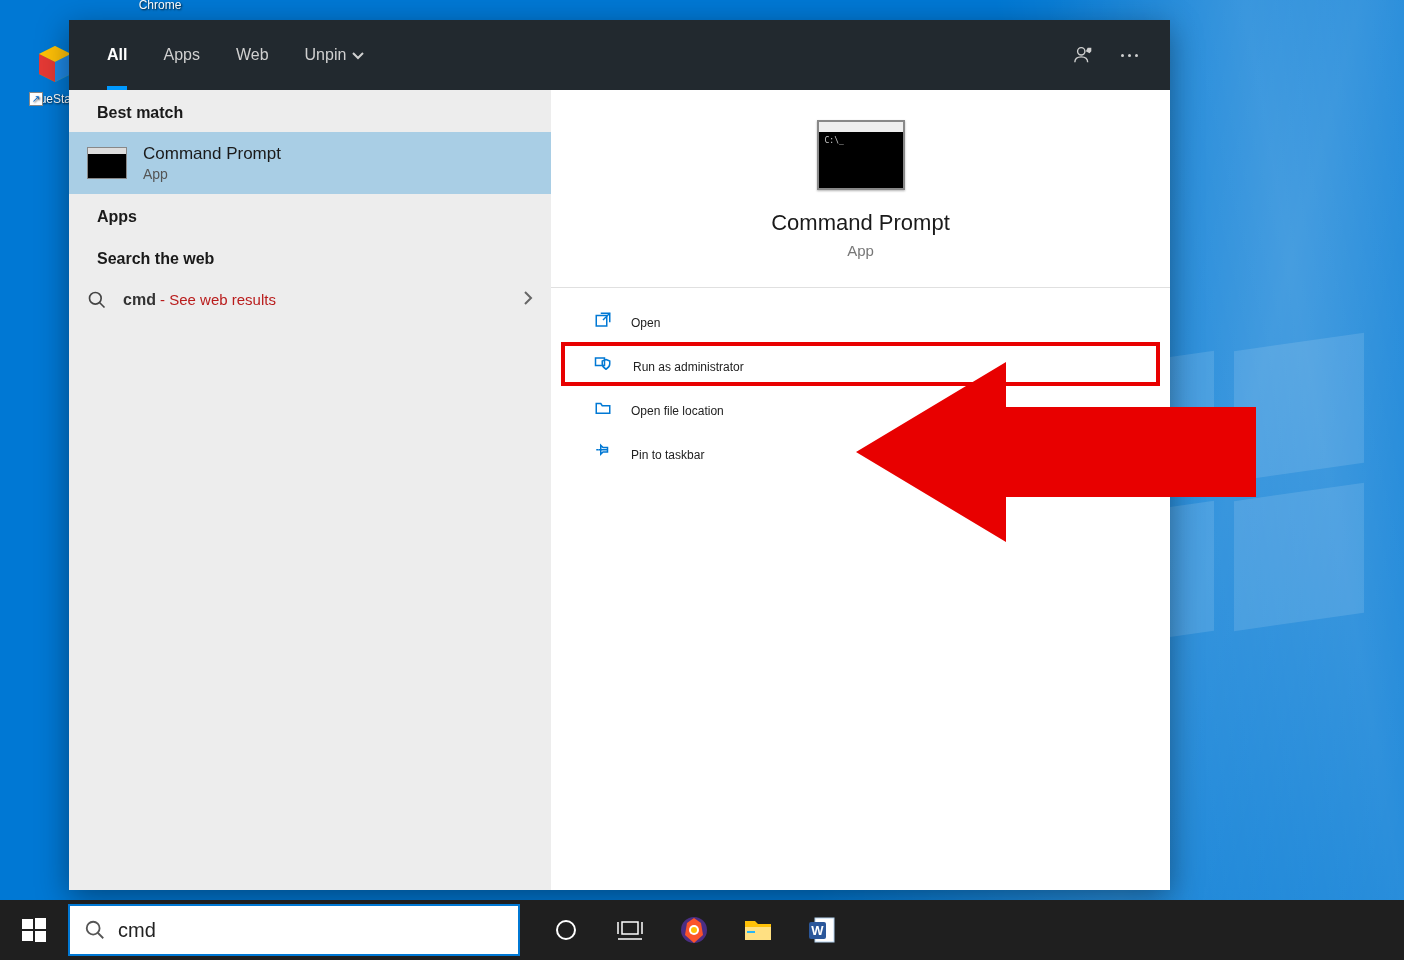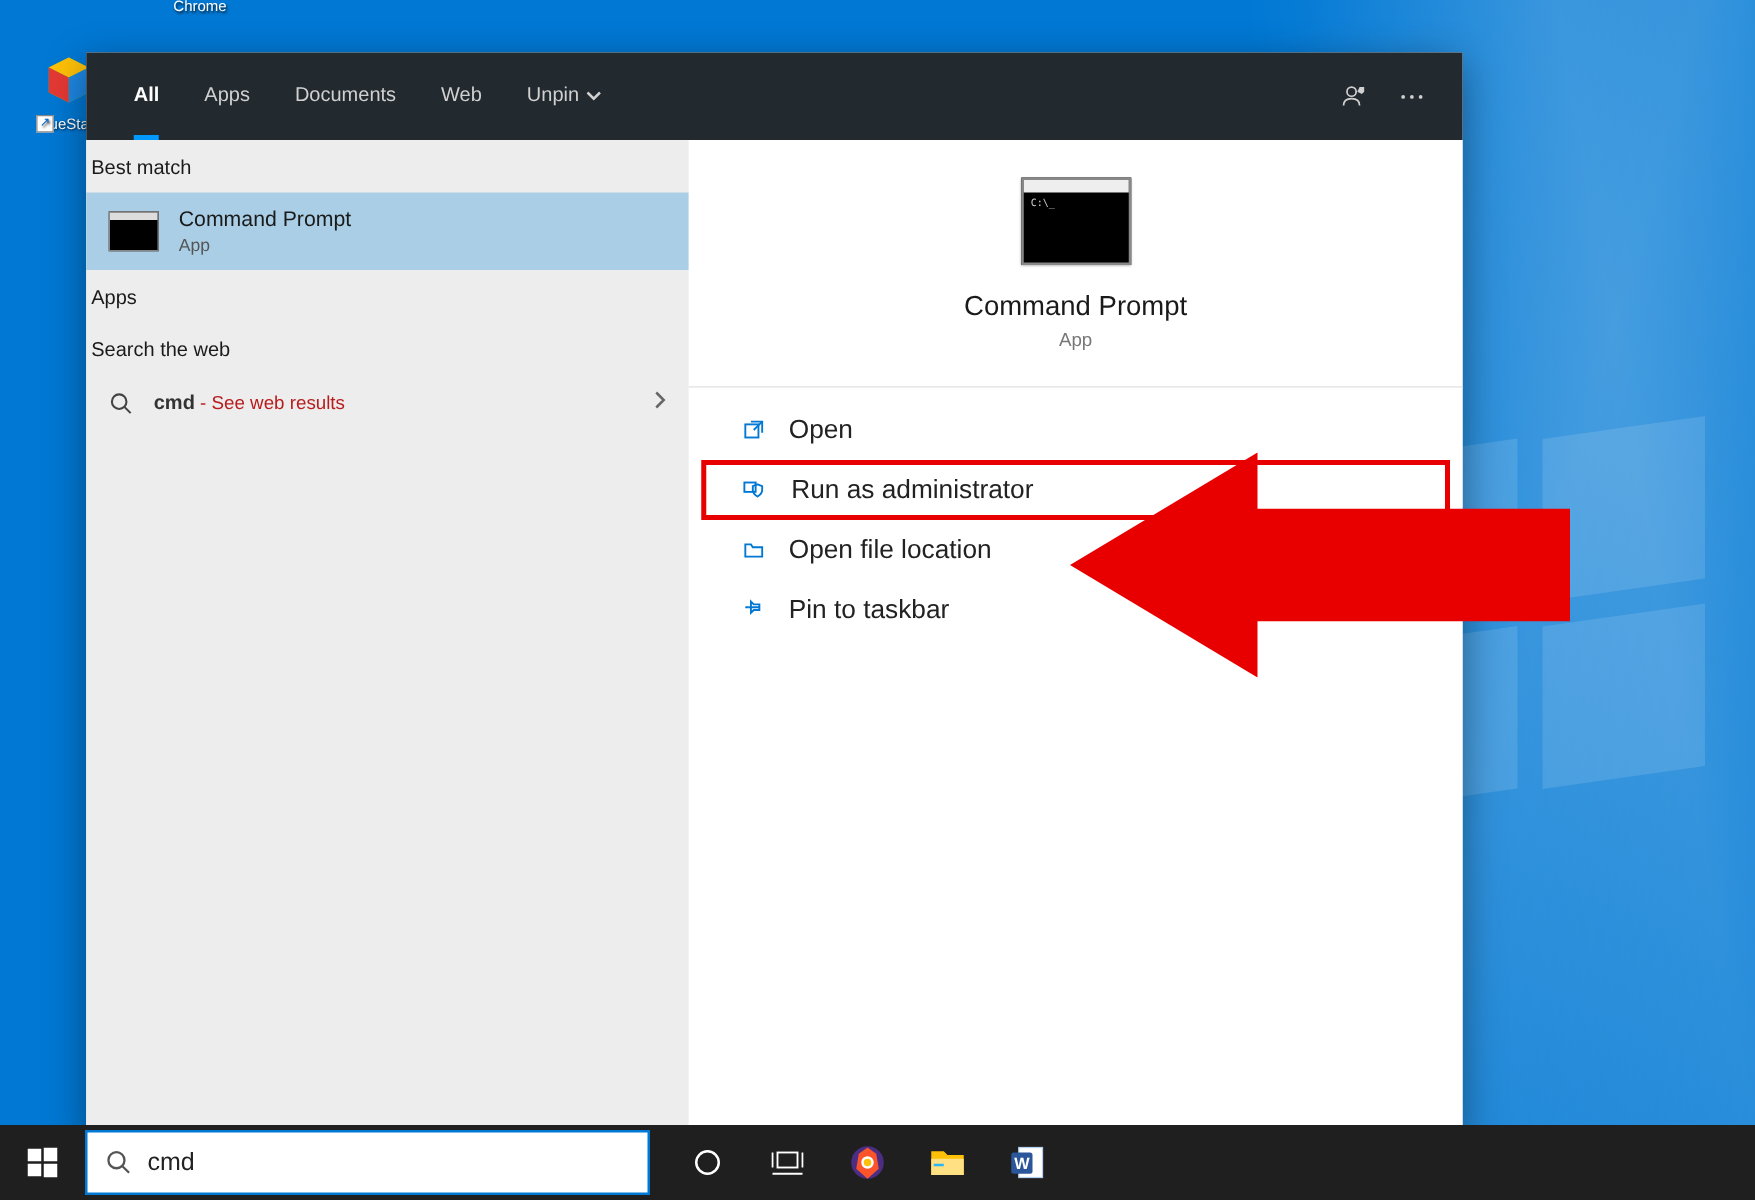--- a/index.html
+++ b/index.html
@@ -20,34 +20,34 @@
 
   
   .desktop-icon { position: absolute; width: 80px; text-align: center; color: white; font-size: 12px; text-shadow: 1px 1px 2px rgba(0,0,0,0.8); }
   .desktop-icon .ic { width: 48px; height: 48px; margin: 0 auto 4px; }
 
   .chrome-label { left: 120px; top: -2px; }
   .bluestacks { left: 15px; top: 40px; }
   .bluestacks .shortcut { position: absolute; bottom: 0; left: 14px; width: 14px; height: 14px; background: white; border: 1px solid #888; font-size: 10px; line-height: 12px; color: #0066cc; }
   
   
-  .search-panel { position: absolute; left: 69px; top: 42px; width: 1101px; height: 870px; background: white; box-shadow: 0 8px 30px rgba(0,0,0,0.4); display: flex; flex-direction: column; }
+  .search-panel { position: absolute; left: 69px; top: 20px; width: 1101px; height: 870px; background: white; box-shadow: 0 8px 30px rgba(0,0,0,0.4); display: flex; flex-direction: column; }
   .sp-header { height: 70px; background: #22292f; display: flex; align-items: center; padding: 0 20px; color: #d0d0d0; }
   .sp-tab { padding: 0 18px; height: 70px; display: flex; align-items: center; font-size: 16px; cursor: pointer; position: relative; }
   .sp-tab.active { color: white; font-weight: 600; }
   .sp-tab.active::after { content:""; position: absolute; left: 18px; right: 18px; bottom: 0; height: 4px; background: #0099ff; }
   .sp-tab.more .chev { margin-left: 6px; }
   .sp-header-right { margin-left: auto; display: flex; align-items: center; gap: 26px; padding-right: 12px; }
   .sp-header-right svg { display: block; }
   .dots { display: flex; gap: 4px; }
   .dots span { width: 3px; height: 3px; background: #d0d0d0; border-radius: 50%; }
 
   .sp-body { flex: 1; display: flex; }
   .left-col { width: 482px; background: #ededed; display: flex; flex-direction: column; }
-  .section-label { padding: 14px 4px 10px; font-weight: 400; font-size: 16px; color: #1a1a1a; }
+  .section-label { padding: 14px 28px 10px; font-weight: 700; font-size: 16px; color: #1a1a1a; }
   
   .best-match-item { background: #a9cee5; padding: 12px 18px; display: flex; align-items: center; gap: 16px; }
   .cmd-thumb { width: 40px; height: 32px; background: #000; border: 1px solid #888; position: relative; }
   .cmd-thumb::before { content:""; position:absolute; top:0; left:0; right:0; height:6px; background:#ddd; }
   .bm-text .t { font-size: 17px; color: #1a1a1a; }
   .bm-text .st { font-size: 14px; color: #555; margin-top: 2px; }
 
   .list-item { padding: 12px 18px; display:flex; align-items:center; gap: 16px; cursor:pointer; font-size: 16px; }
   .list-item .spacer-icon { width: 20px; height: 16px; border: 1px solid #aaa; background:#f5f5f5; flex:none; }
   .list-item .chev-r { margin-left:auto; color:#666; }
@@ -57,21 +57,21 @@
 
   .right-col { flex:1; background: white; padding-top: 30px; display:flex; flex-direction:column; align-items:center; }
   .big-thumb { width: 88px; height: 70px; background: #000; border: 2px solid #888; box-shadow: 0 1px 2px rgba(0,0,0,0.3); position:relative; }
   .big-thumb::before { content:""; position:absolute; top:0; left:0; right:0; height:10px; background:#eee; }
   .big-thumb::after { content:"C:\\_"; position:absolute; top:14px; left:6px; color:#ccc; font-size:8px; font-family:monospace; }
   .right-title { font-size: 22px; margin-top: 20px; color:#1a1a1a; }
   .right-subtitle { font-size: 15px; color: #777; margin-top: 6px; }
   .divider { width: 100%; height: 1px; background: #e0e0e0; margin-top: 28px; }
   
   .actions { width: 100%; padding: 10px 0; }
-  .action-item { display:flex; align-items:center; gap: 18px; padding: 12px 42px; font-size: 21px; color:#222; cursor:pointer; }
+  .action-item { display:flex; align-items:flex-end; gap: 18px; padding: 12px 42px; font-size: 12px; color:#222; cursor:pointer; }
   .action-item .ai-icon { width: 20px; height: 20px; color:#0078d4; flex:none; display:flex; align-items:center; justify-content:center; }
   .action-item.highlighted { outline: 4px solid #e80000; outline-offset: -2px; margin: 2px 12px; padding: 10px 30px; gap: 20px; }
 
   
   .red-arrow { position:absolute; left: 856px; top: 352px; pointer-events:none; }
 
   
   .taskbar { position:absolute; left:0; right:0; bottom:0; height:60px; background:#1f1f1f; display:flex; align-items:center; }
   .tb-start { width:68px; height:60px; display:flex; align-items:center; justify-content:center; cursor:pointer; }
   .tb-search { flex: 0 0 452px; height: 52px; background:white; border: 2px solid #0078d4; display:flex; align-items:center; padding: 0 14px; gap: 12px; margin-left:0; }
@@ -108,21 +108,20 @@
     </svg>
     <div class="shortcut">↗</div>
   </div>
   <div>BlueSta...</div>
 </div>
 
 <div class="search-panel">
   <div class="sp-header">
     <div class="sp-tab active">All</div>
     <div class="sp-tab">Apps</div>
-    <div class="sp-tab">Documents</div>
     <div class="sp-tab">Web</div>
     <div class="sp-tab more">
       <span>Unpin</span>
       <span class="chev">
         <svg width="12" height="8" viewBox="0 0 12 8">
             <path d="M1 1 L6 6 L11 1" stroke="#d0d0d0" stroke-width="2" fill="none"></path>
           </svg>
       </span>
     </div>
     <div class="sp-header-right">

